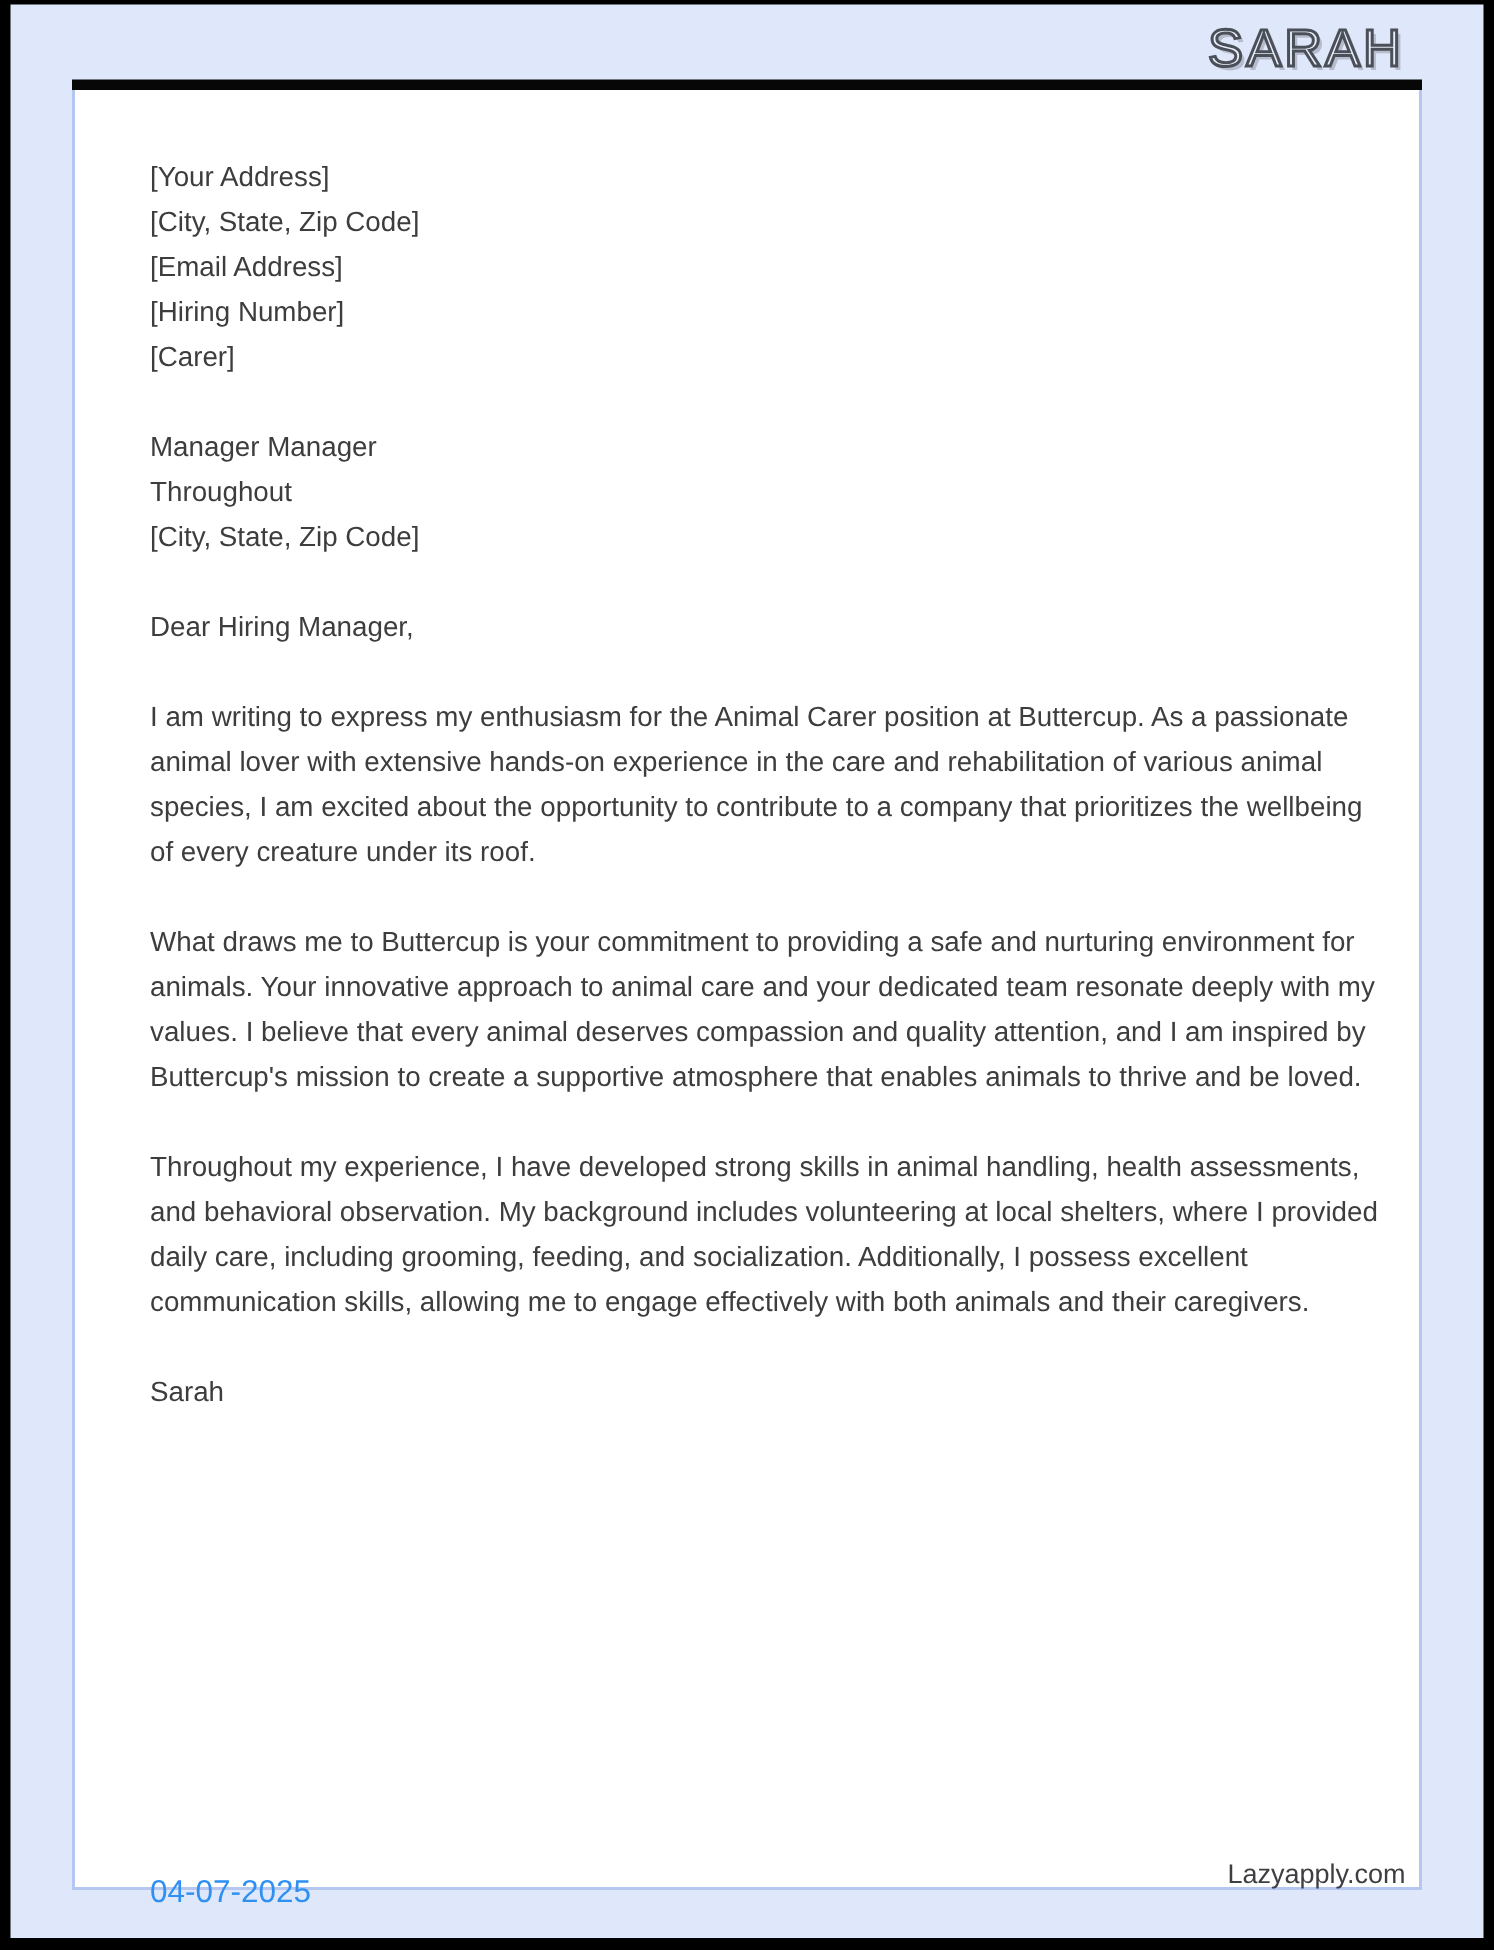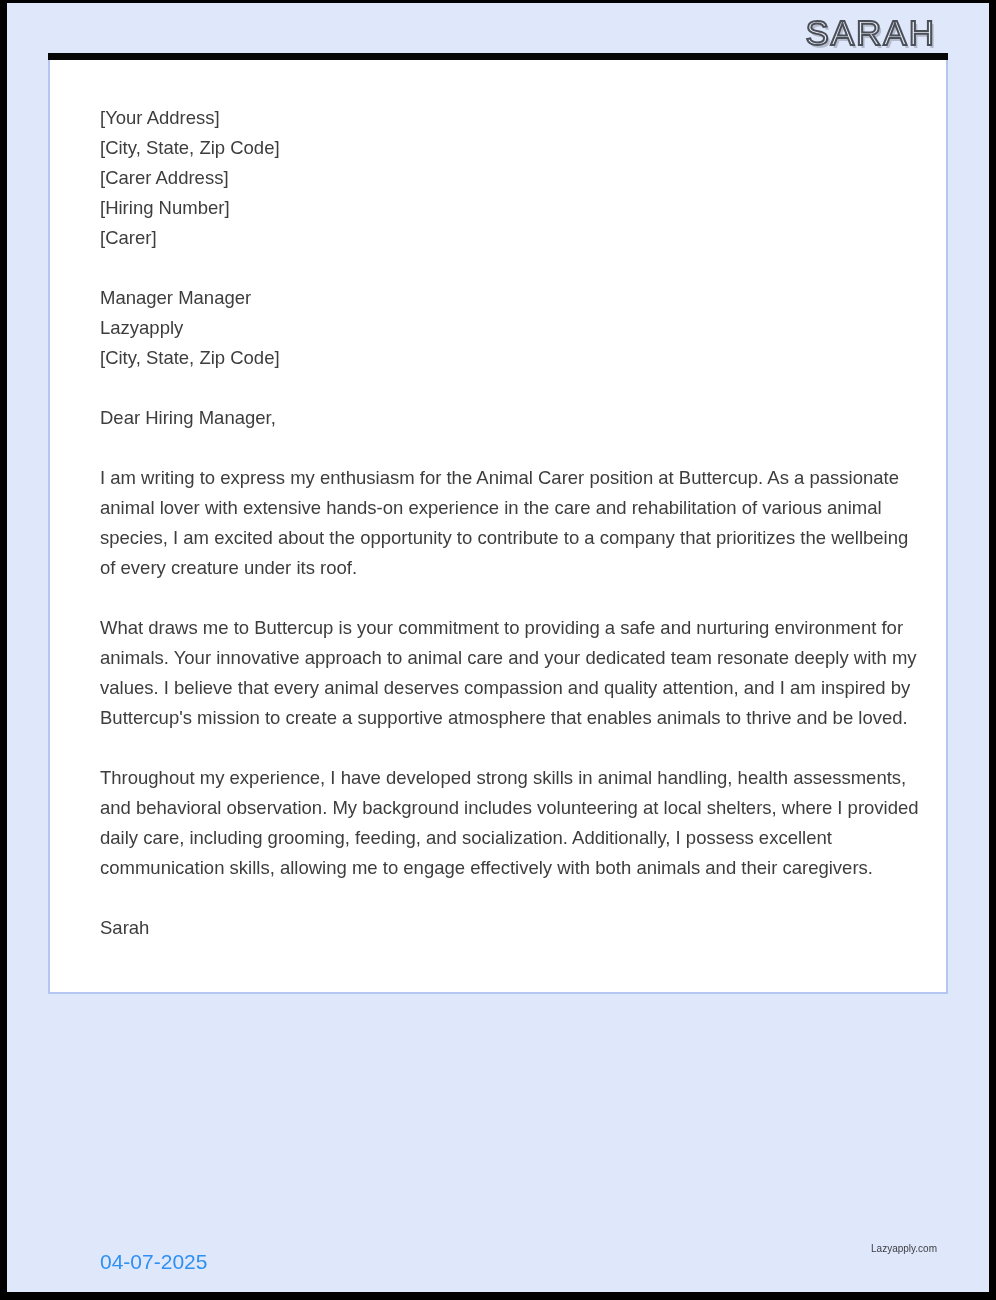--- a/index.html
+++ b/index.html
@@ -44,21 +44,21 @@
     height: 7px;
     background: #070707;
   }
 
   
   .sheet {
     position: absolute;
     left: 48px;
     top: 60px;
     width: 900px;
-    height: 934px;
+    height: 1200px;
     box-sizing: border-box;
     background: #ffffff;
     border: 2px solid #b5c7f0;
     border-top: none;
   }
 
   .content {
     position: absolute;
     left: 50px;
     top: 43px;
@@ -82,21 +82,21 @@
     line-height: 26px;
     color: #2e90f3;
     z-index: 5;
   }
 
   
   .watermark {
     position: absolute;
     top: 1240px;
     right: 59px;
-    font-size: 10px;
+    font-size: 18px;
     line-height: 18px;
     color: #3e3e43;
     z-index: 4;
   }
 </style>
 </head>
 <body>
 
 <div class="page">
 
@@ -105,28 +105,28 @@
   <div class="brand">SARAH</div>
 
   <div class="top-bar"></div>
 
   <div class="sheet">
     <div class="content">
 
       <div class="block">
         <div class="line">[Your Address]</div>
         <div class="line">[City, State, Zip Code]</div>
-        <div class="line">[Carer Address]</div>
+        <div class="line">[Email Address]</div>
         <div class="line">[Hiring Number]</div>
         <div class="line">[Carer]</div>
       </div>
 
       <div class="block">
         <div class="line">Manager Manager</div>
-        <div class="line">Lazyapply</div>
+        <div class="line">Throughout</div>
         <div class="line">[City, State, Zip Code]</div>
       </div>
 
       <div class="block">Dear Hiring Manager,</div>
 
       <p>I am writing to express my enthusiasm for the Animal Carer position at Buttercup. As a passionate animal lover with extensive hands-on experience in the care and rehabilitation of various animal species, I am excited about the opportunity to contribute to a company that prioritizes the wellbeing of every creature under its roof.</p>
       <p>What draws me to Buttercup is your commitment to providing a safe and nurturing environment for animals. Your innovative approach to animal care and your dedicated team resonate deeply with my values. I believe that every animal deserves compassion and quality attention, and I am inspired by Buttercup's mission to create a supportive atmosphere that enables animals to thrive and be loved.</p>
       <p>Throughout my experience, I have developed strong skills in animal handling, health assessments, and behavioral observation. My background includes volunteering at local shelters, where I provided daily care, including grooming, feeding, and socialization. Additionally, I possess excellent communication skills, allowing me to engage effectively with both animals and their caregivers.</p>
 
       <div class="block signature">Sarah</div>

